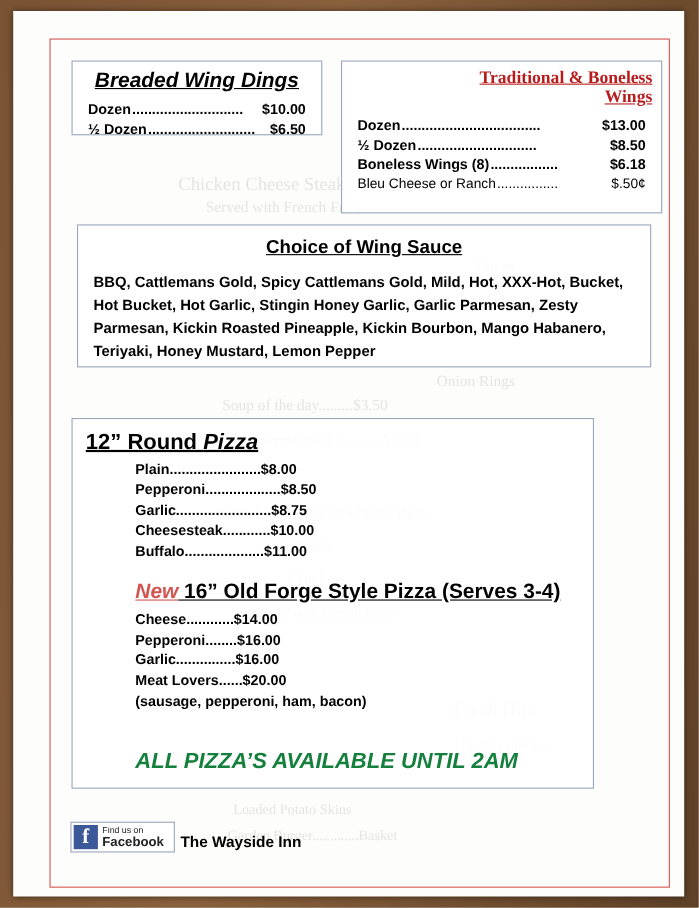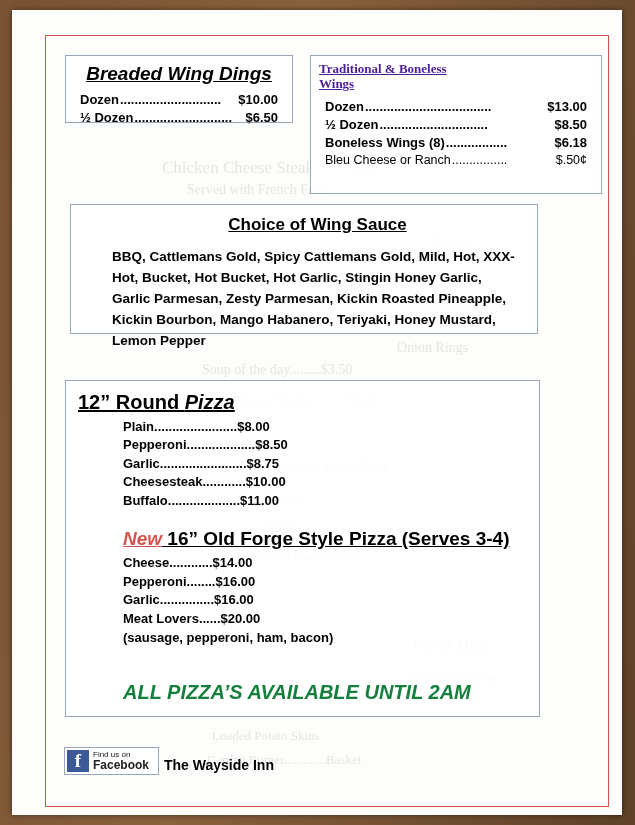--- a/index.html
+++ b/index.html
@@ -49,40 +49,40 @@
   .box {
     position: absolute;
     border: 1px solid #9aa6bb;
     background: rgba(255,255,255,0.85);
     box-sizing: border-box;
   }
 
   
   #box-dings { left: 53px; top: 45px; width: 228px; height: 68px; }
   #box-wings { left: 298px; top: 45px; width: 292px; height: 139px; }
-  #box-sauce { left: 58px; top: 194px; width: 468px; height: 130px; padding-left: 27px; }
+  #box-sauce { left: 58px; top: 194px; width: 522px; height: 130px; }
   #box-pizza { left: 53px; top: 370px; width: 475px; height: 337px; }
 
   .hdr-dings {
     font-family: "Liberation Sans", sans-serif;
     font-style: italic;
     font-weight: bold;
     font-size: 19px;
     text-align: center;
     text-decoration: underline;
     color: #000;
     margin: 7px 0 6px 0;
   }
   .hdr-wings {
     font-family: "Liberation Serif", serif;
     font-weight: bold;
-    font-size: 13px;
-    text-align: left;
-    text-decoration: underline;
-    color: #4c1d95;
+    font-size: 16px;
+    text-align: right;
+    text-decoration: underline;
+    color: #b91c1c;
     line-height: 1.15;
     margin: 6px 8px 6px 8px;
   }
   .hdr-sauce {
     font-family: "Liberation Sans", sans-serif;
     font-weight: bold;
     font-size: 17px;
     text-align: center;
     text-decoration: underline;
     color: #000;

